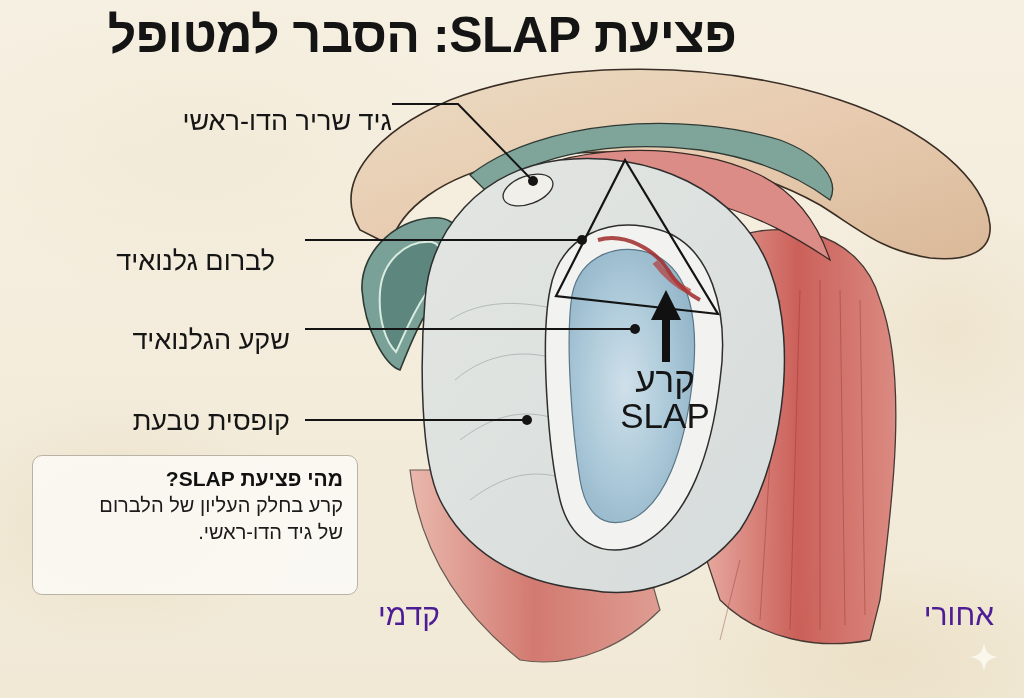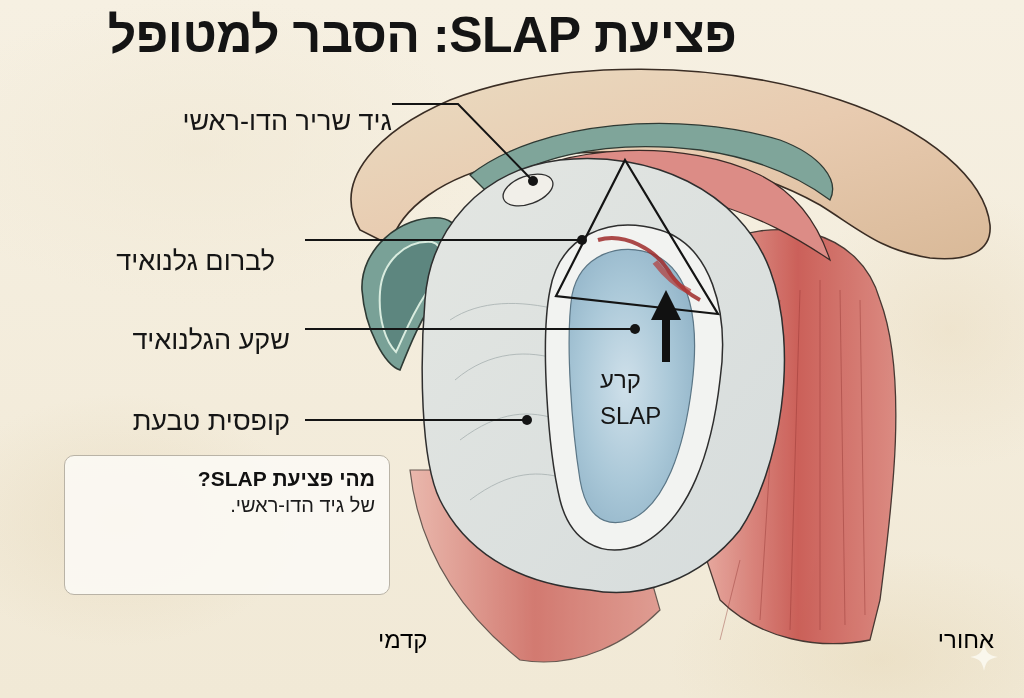--- a/index.html
+++ b/index.html
@@ -27,33 +27,33 @@
     .label {
       position: absolute; direction: rtl; text-align: right;
       font-size: 27px; color: #151515; line-height: 34px; white-space: nowrap;
     }
     .label.biceps { right: 632px; top: 104px; }
     .label.labrum { right: 749px; top: 224px; margin-top: 20px; }
     .label.glenoid { right: 734px; top: 323px; }
     .label.capsule { right: 734px; top: 404px; }
     .tear-label {
       position: absolute; left: 600px; top: 362px; width: 130px;
-      text-align: left; font-size: 24px; color: #151515; line-height: 36px;
+      text-align: center; font-size: 35px; color: #151515; line-height: 36px;
     }
     .tear-label .he { direction: rtl; display: block; }
     .dir {
-      position: absolute; top: 626px; font-size: 24px; color: #000000; direction: rtl;
+      position: absolute; top: 598px; font-size: 30px; color: #4c1d95; direction: rtl;
     }
     .dir.anterior { left: 378px; }
     .dir.posterior { right: 30px; }
     .infobox {
       position: absolute; left: 32px; top: 455px; width: 326px; height: 140px;
       box-sizing: border-box; border: 1.5px solid #b9b3a6; border-radius: 10px;
       background: rgba(251,249,243,0.93);
-      padding: 10px 14px 10px 14px; direction: rtl; text-align: right; margin-left: 32px;
+      padding: 10px 14px 10px 14px; direction: rtl; text-align: right;
     }
     .infobox .h { font-weight: 700; font-size: 21px; color: #111; line-height: 26px; }
     .infobox .b { font-size: 20px; color: #1b1b1b; line-height: 27px; }
     .sparkle { position: absolute; left: 968px; top: 641px; }
   </style>
 </head>
 <body>
 
 <div class="paper"></div>
 
@@ -151,18 +151,19 @@
 <div class="tear-label">
   <span class="he">קרע</span>
   <span>SLAP</span>
 </div>
 
 <div class="dir anterior">קדמי</div>
 <div class="dir posterior">אחורי</div>
 
 <div class="infobox">
   <div class="h">מהי פציעת SLAP?</div>
+  <div class="b">קרע בחלק העליון של הלברום</div>
   <div class="b">של גיד הדו-ראשי.</div>
 </div>
 
 <svg class="sparkle" width="32" height="32" viewBox="0 0 32 32">
   <path d="M16 2 C18 12 20 14 30 16 C20 18 18 20 16 30 C14 20 12 18 2 16 C12 14 14 12 16 2 Z" fill="#fbf8f0" opacity="0.9"></path>
 </svg>
 
 </body></html>

